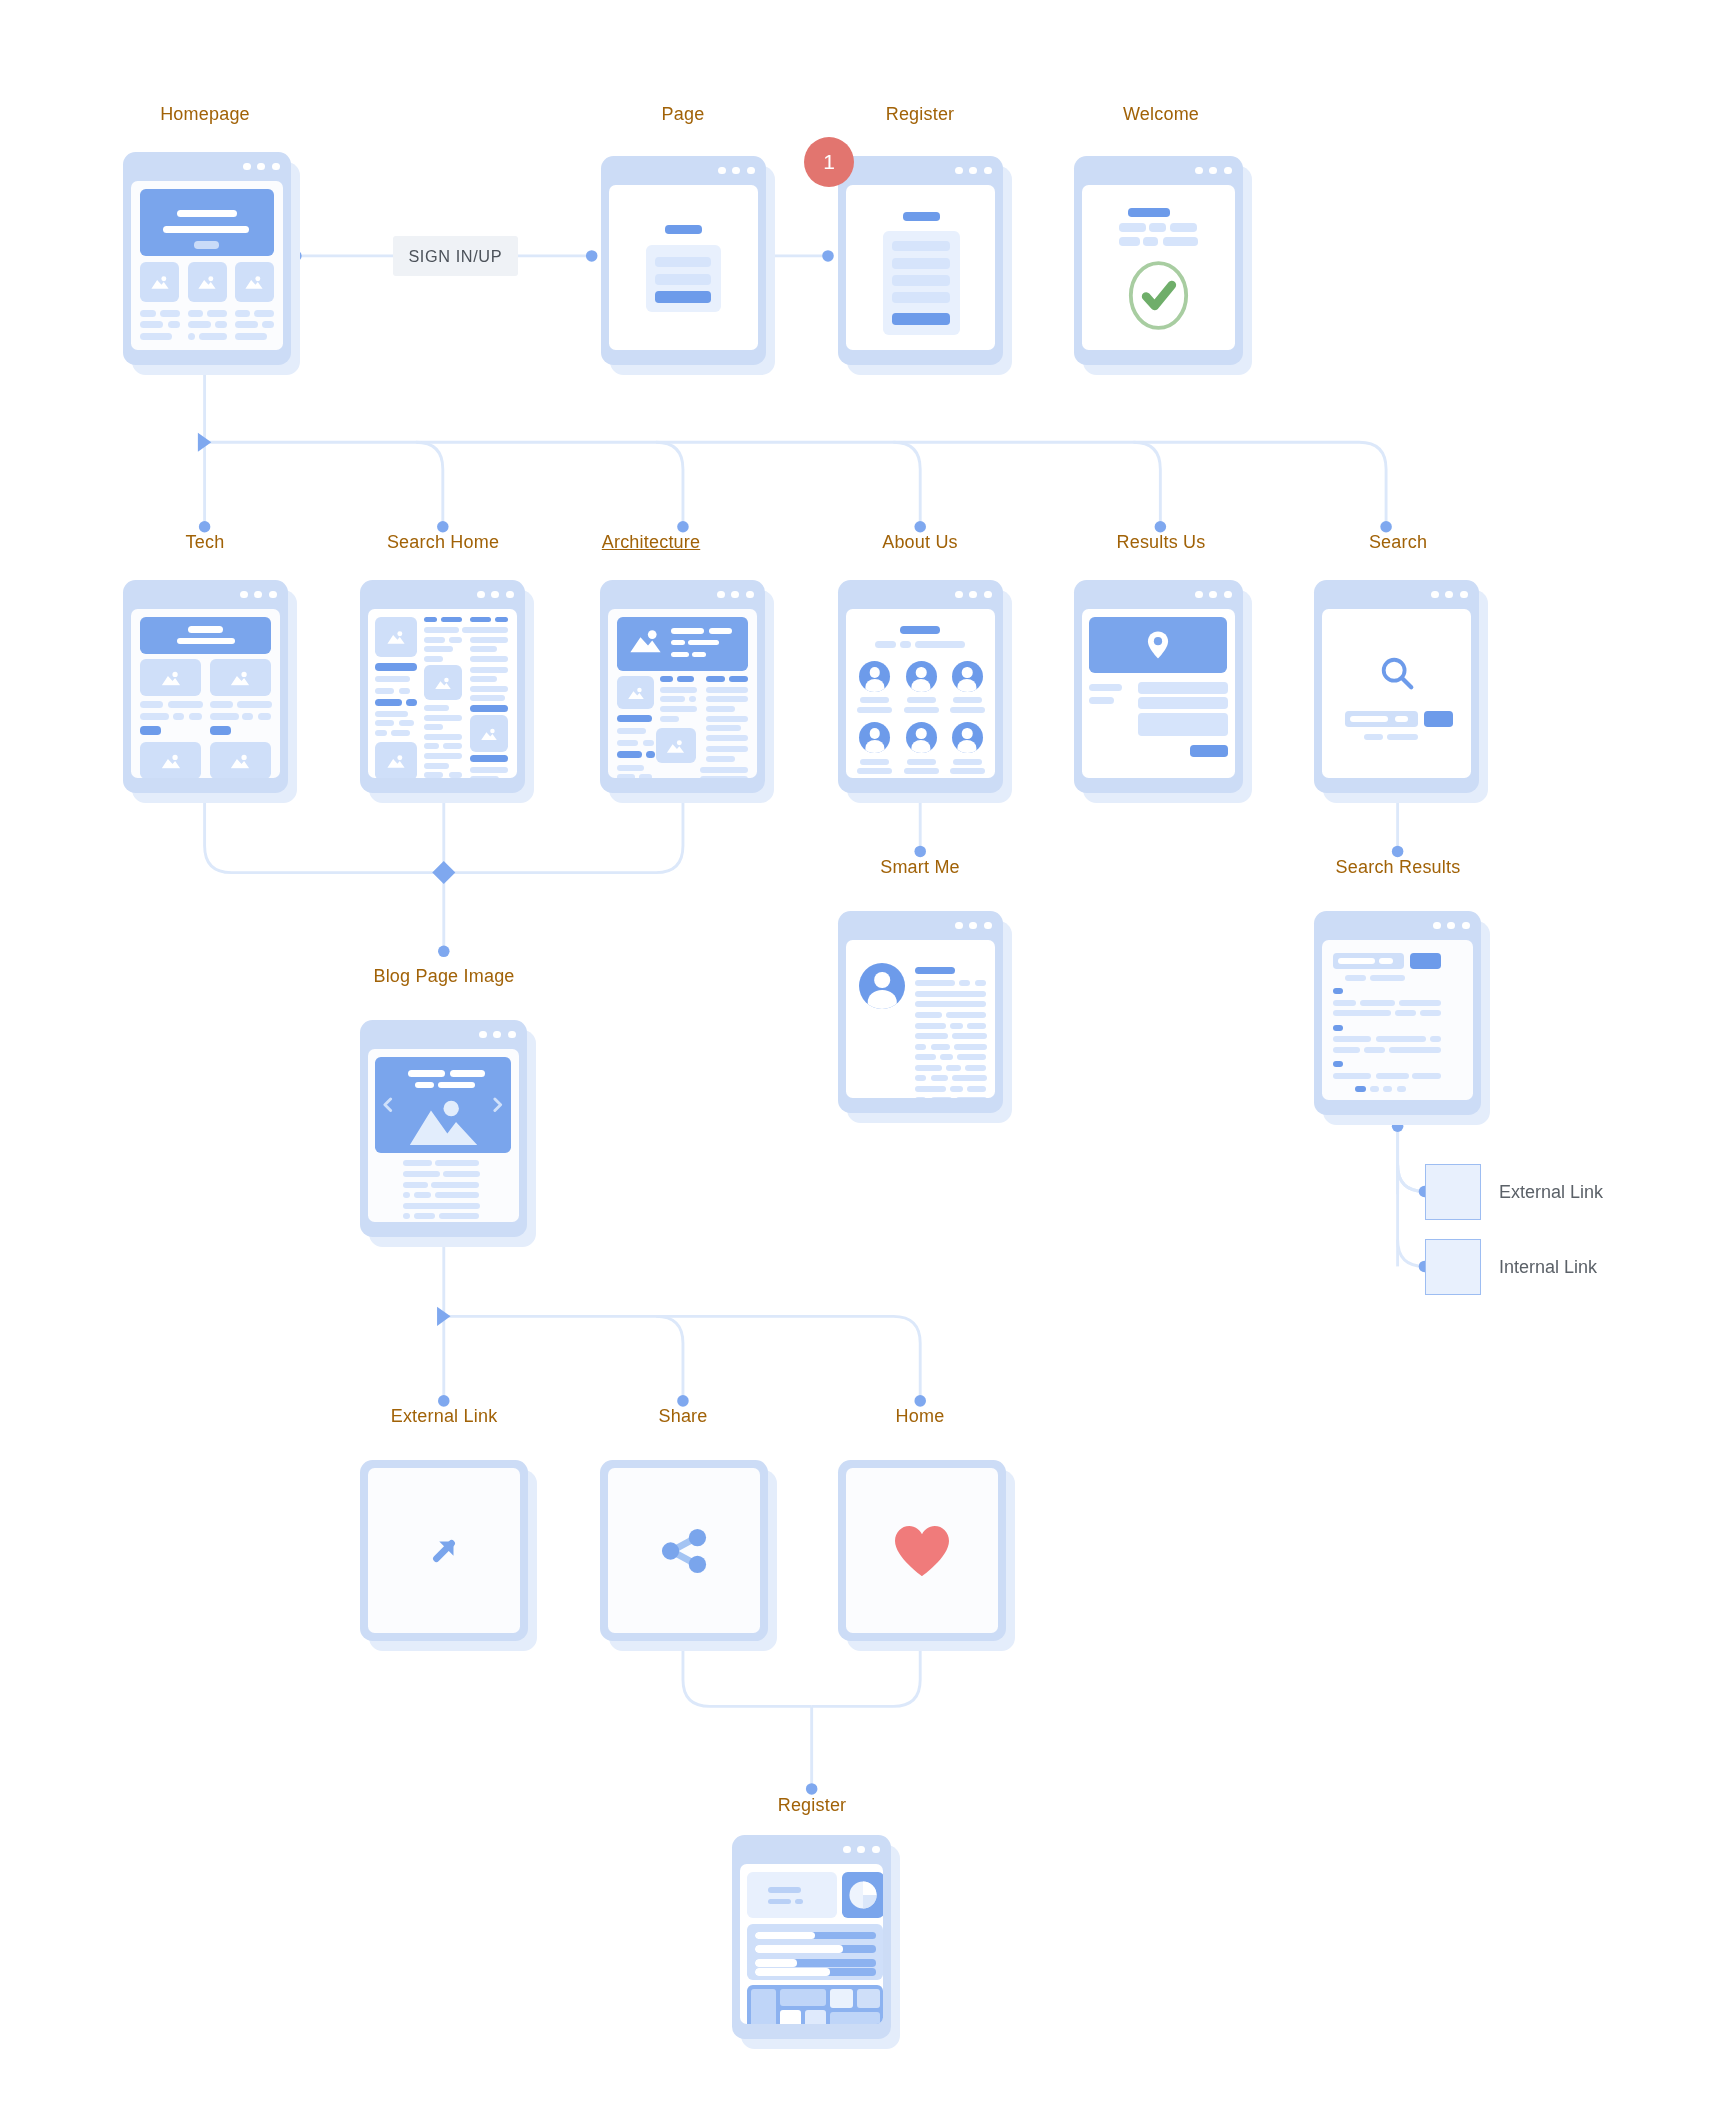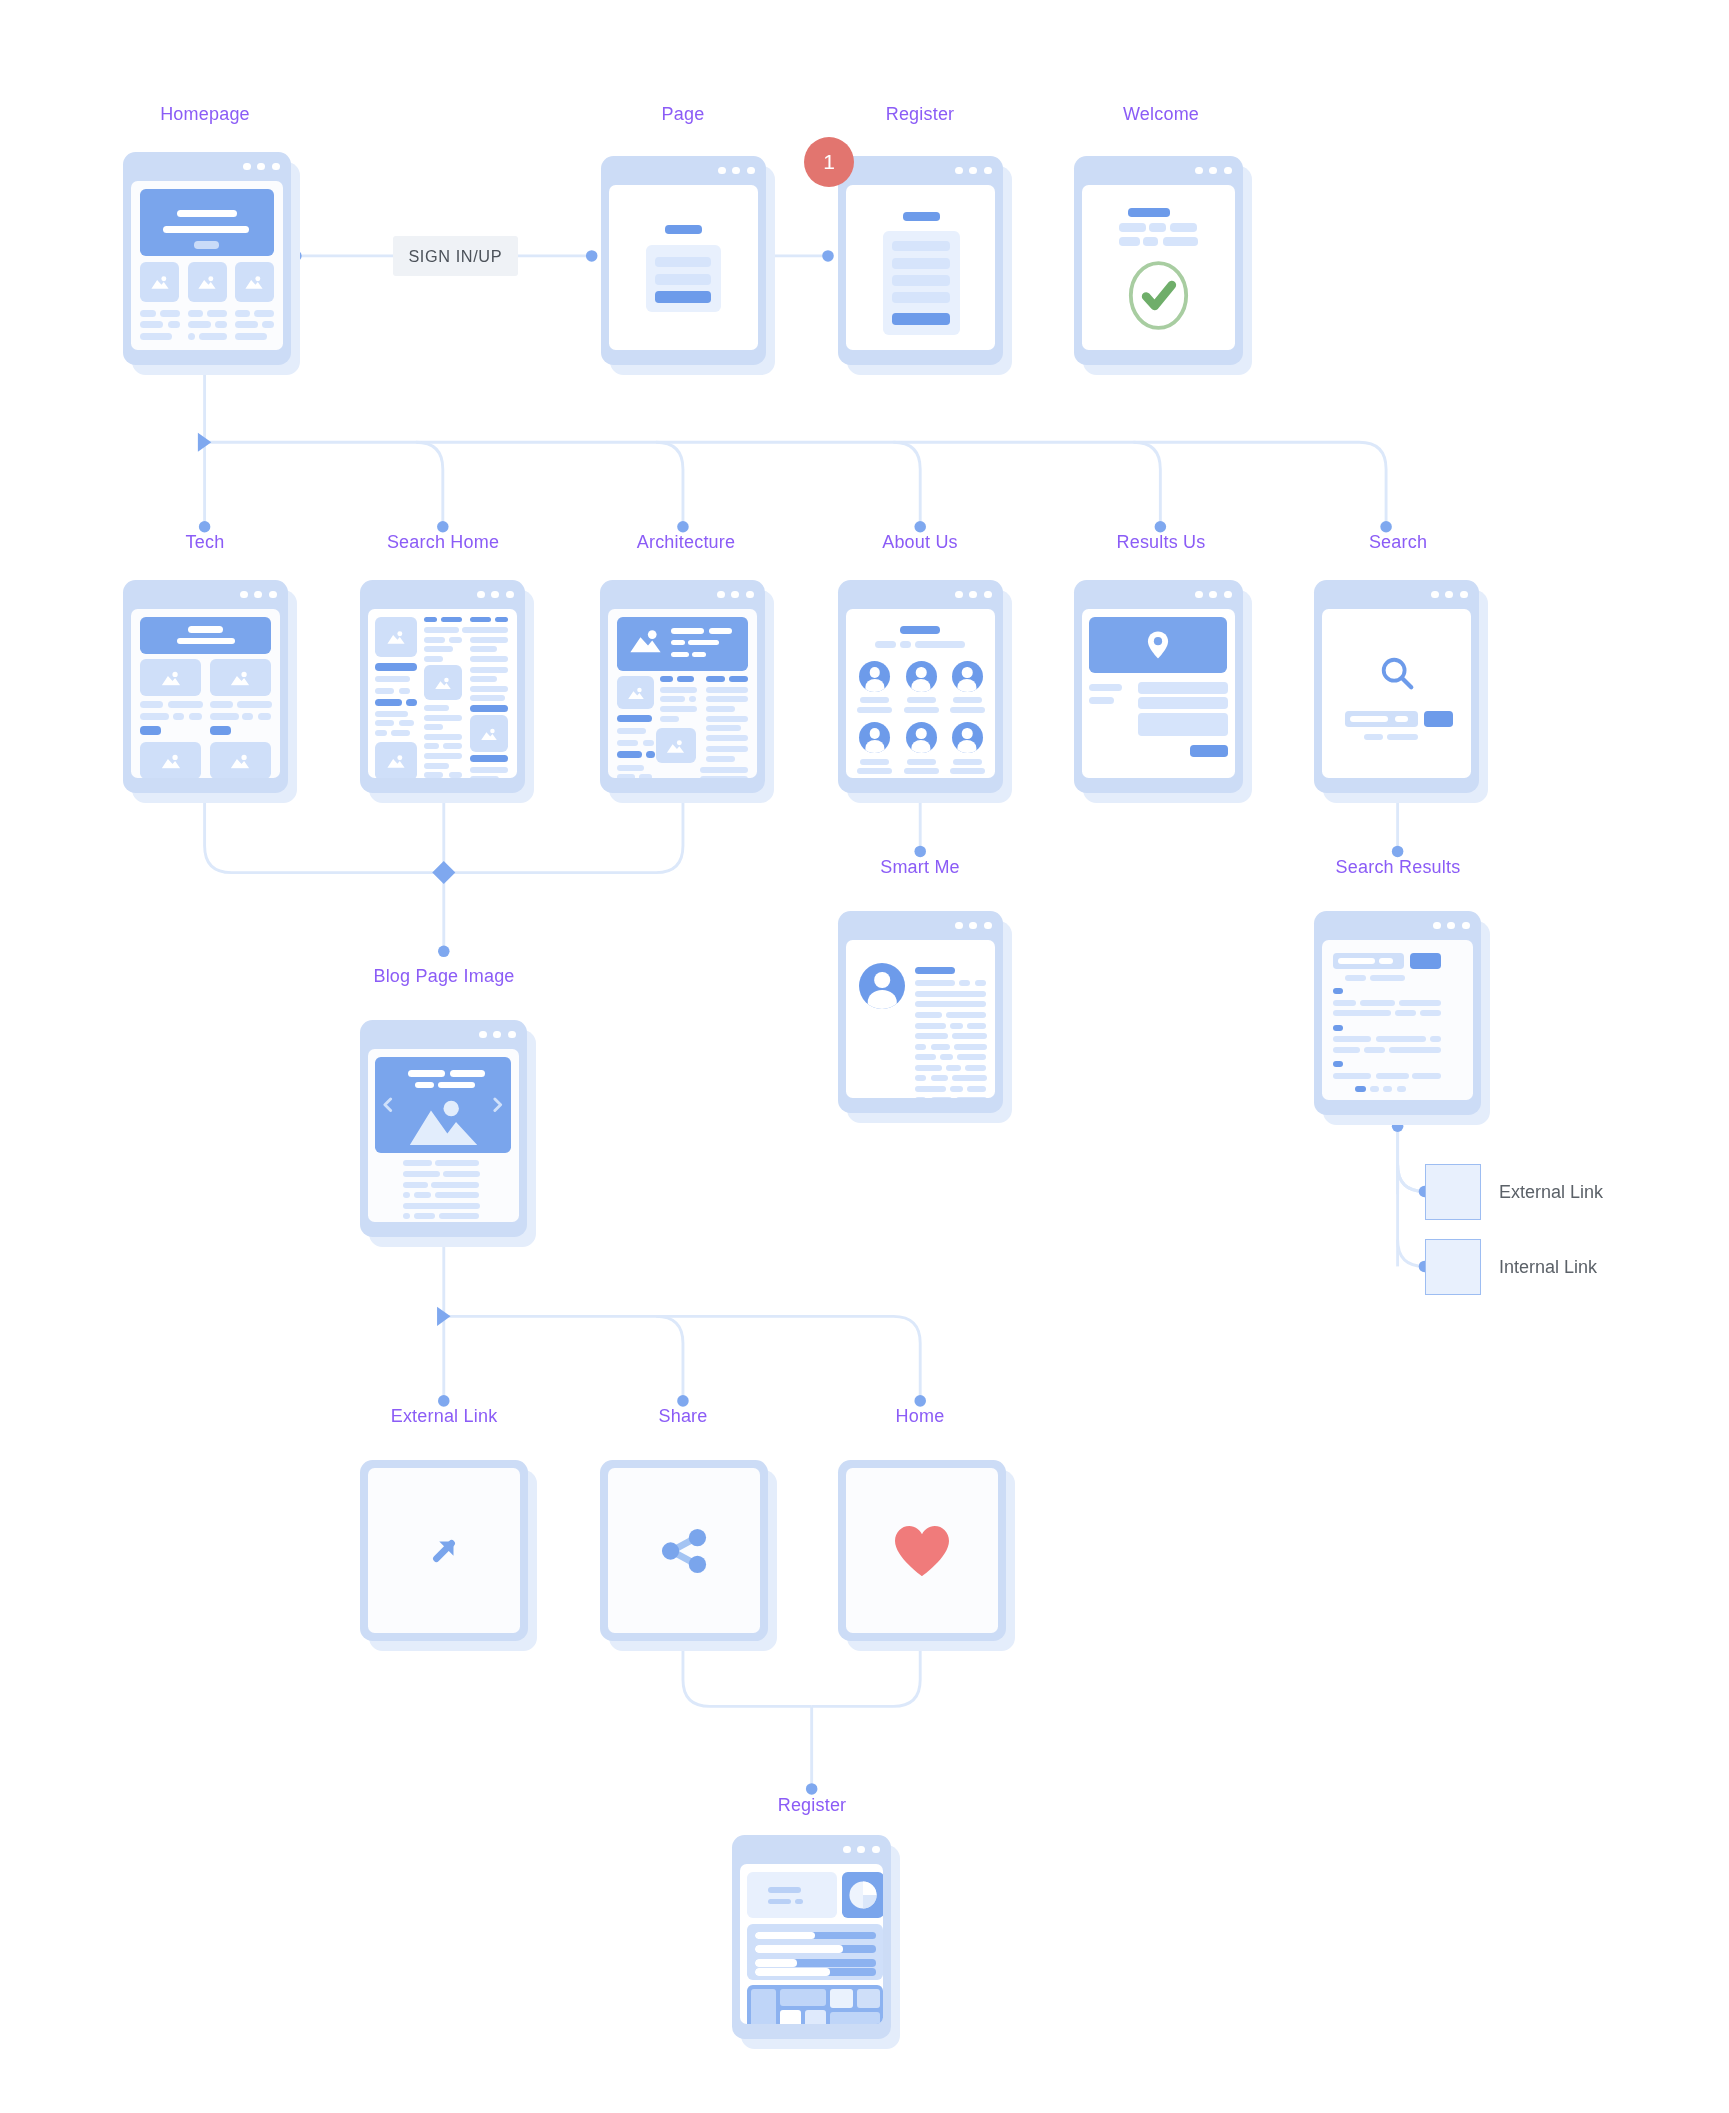--- a/index.html
+++ b/index.html
@@ -12,21 +12,21 @@
     overflow:hidden;
     -webkit-font-smoothing:antialiased;
   }
   #canvas{position:absolute;left:0;top:0;width:1729px;height:2114px;}
   #wires{position:absolute;left:0;top:0;width:1729px;height:2114px;pointer-events:none;}
 
   
   .nlabel{
     position:absolute;
     font-size:18px;
-    color:#8b5cf6;
+    color:#a16207;
     letter-spacing:0.2px;
     white-space:nowrap;
     transform:translateX(-50%);
     text-align:center;
   }
 
   
   .mock{position:absolute;}
   .mock .shadow{
     position:absolute;left:8.6px;top:9.6px;right:-8.6px;bottom:-9.6px;
@@ -296,21 +296,21 @@
       <div class="bar" style="left:81px;top:52px;width:35px;height:8.6px;"></div>
       <svg style="position:absolute;left:45px;top:73px;" width="63" height="75" viewBox="0 0 66 78">
         <ellipse cx="33" cy="39" rx="29" ry="34" fill="none" stroke="#a8cda1" stroke-width="4"></ellipse>
         <path d="M20 40 L29 50 L47 28" fill="none" stroke="#6fae6a" stroke-width="9" stroke-linecap="round" stroke-linejoin="round"></path>
       </svg>
     </div>
   </div>
 
   <div class="nlabel" style="left:205px;top:532px;">Tech</div>
   <div class="nlabel" style="left:443px;top:532px;">Search Home</div>
-  <div class="nlabel" style="left:686px;top:532px;">Architecture</div>
+  <div class="nlabel" style="left:651px;top:532px;text-decoration:underline;">Architecture</div>
   <div class="nlabel" style="left:920px;top:532px;">About Us</div>
   <div class="nlabel" style="left:1161px;top:532px;">Results Us</div>
   <div class="nlabel" style="left:1398px;top:532px;">Search</div>
 
   <div class="mock" style="left:123px;top:580px;width:165px;height:213px;">
     <div class="shadow"></div>
     <div class="frame"></div>
     <div class="dots">
         <i></i>
         <i></i>

